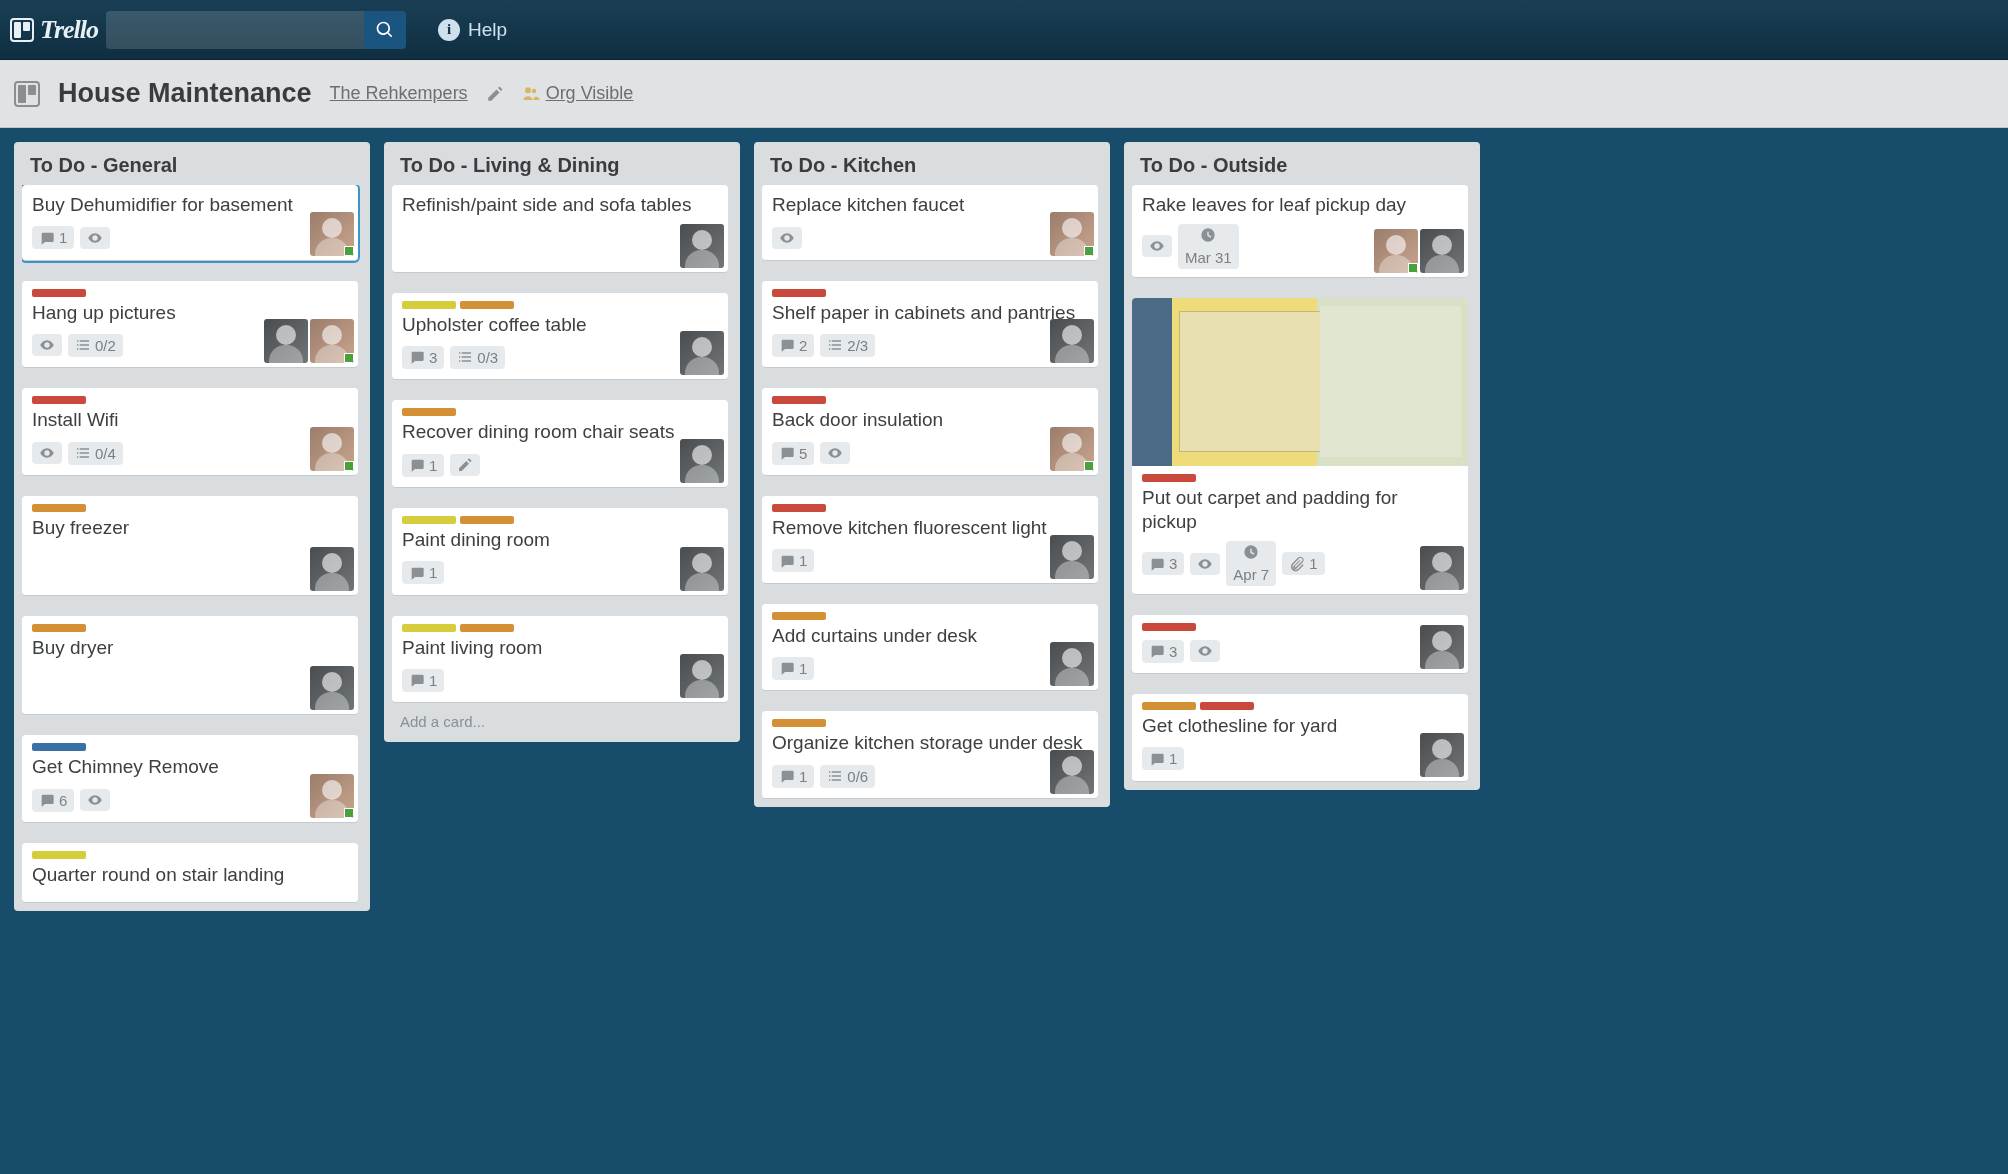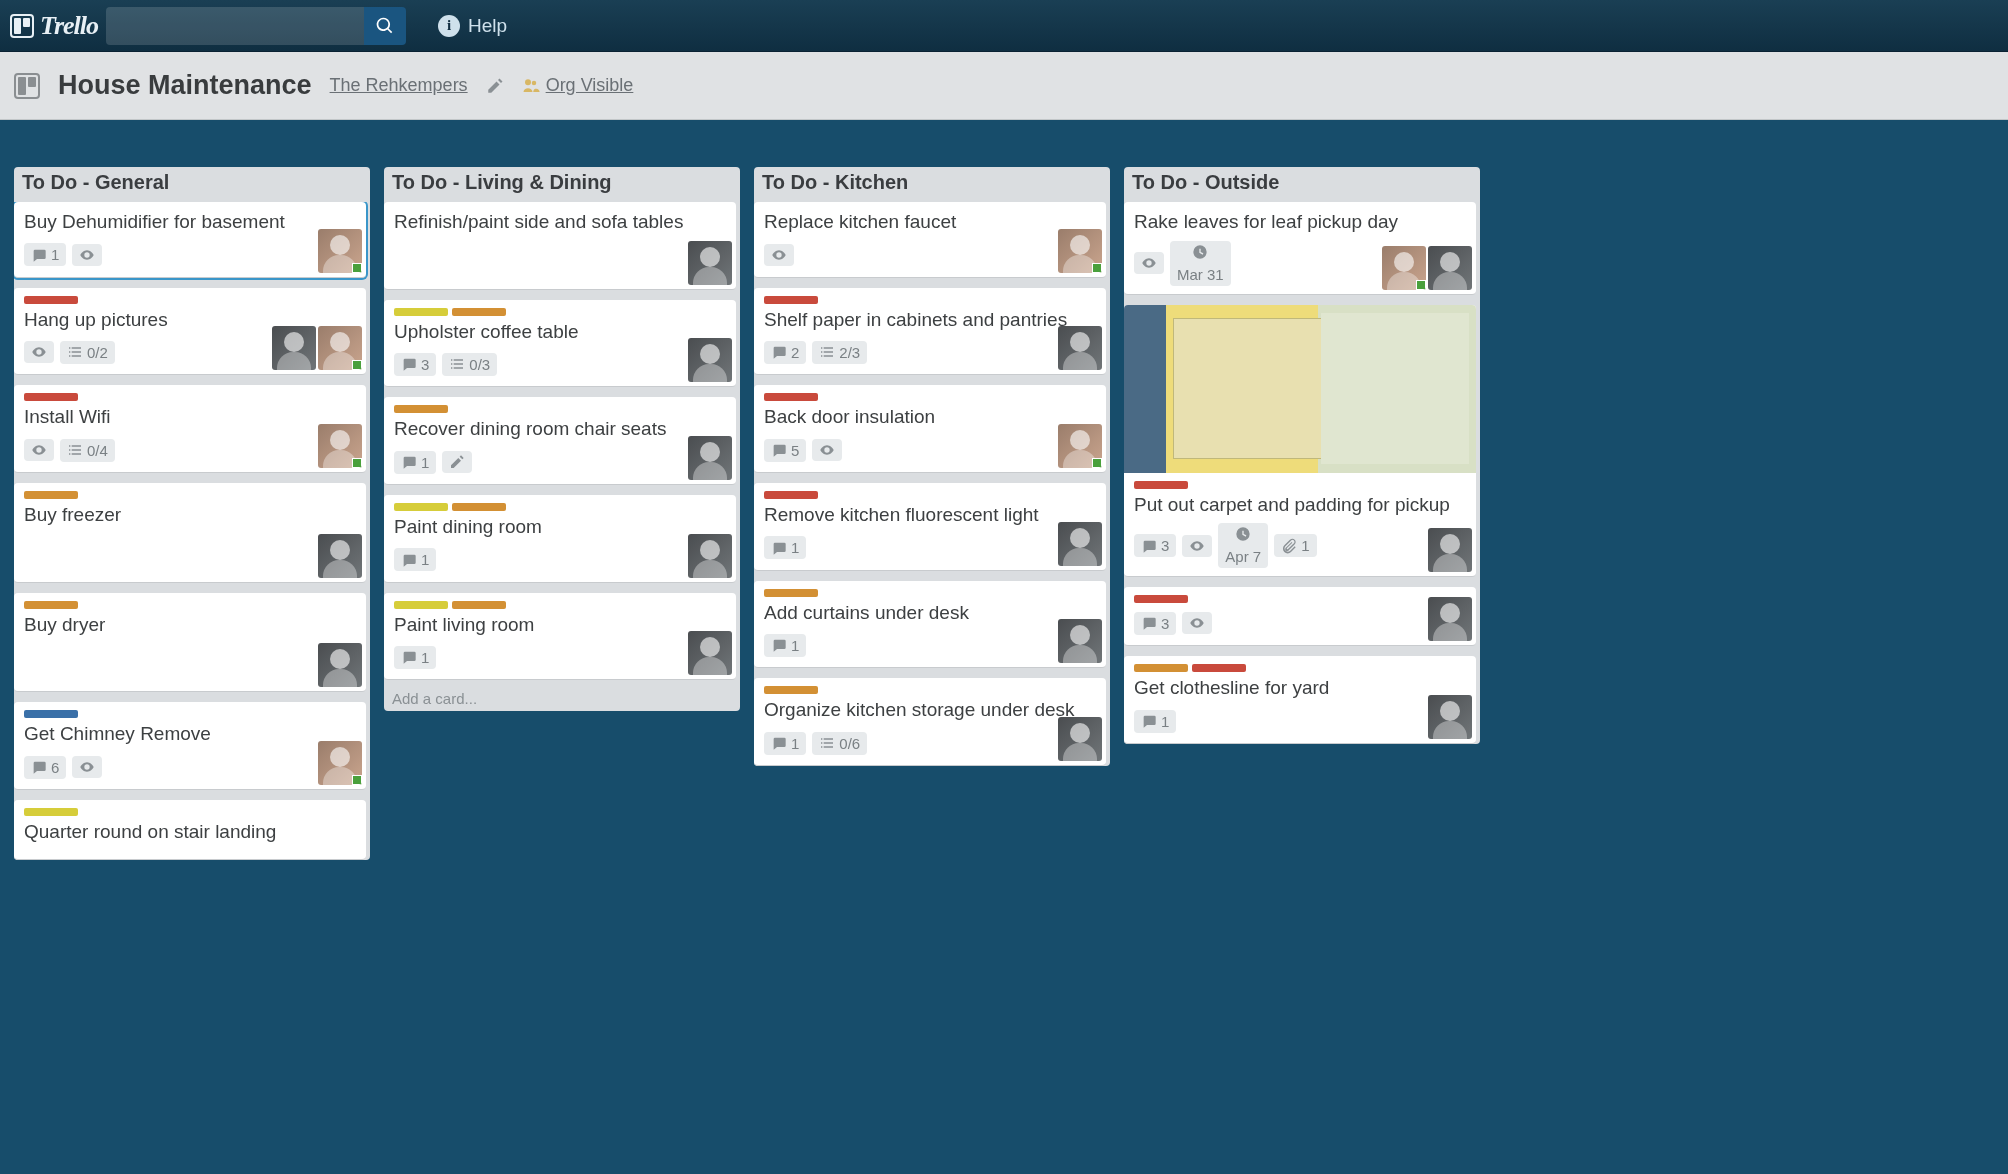--- a/index.html
+++ b/index.html
@@ -8,21 +8,21 @@
       background: #174d6b;
       overflow: hidden;
       height: 100vh;
       display: flex;
       flex-direction: column;
     }
     
     .top-header {
       background: #112f42;
       background: linear-gradient(to bottom, #1a3f54 0%, #0f2e41 100%);
-      height: 52px;
+      height: 60px;
       display: flex;
       align-items: center;
       gap: 8px;
       padding: 0 10px;
       border-bottom: 1px solid #0a2233;
     }
     .logo {
       display: flex;
       align-items: center;
       gap: 6px;
@@ -123,41 +123,40 @@
       padding: 14px 14px 0 14px;
       display: flex;
       gap: 14px;
       align-items: flex-start;
     }
     .list {
       width: 356px;
       min-width: 356px;
       background: #dadde0;
       border-radius: 4px;
-      padding: 0;
+      padding: 8px;
       display: flex;
       flex-direction: column;
       max-height: calc(100vh - 140px);
       position: relative;
-      margin-top: 33px;
     }
     .list-title {
       font-size: 20px;
       font-weight: bold;
       color: #3a3d40;
       padding: 4px 8px 8px 8px;
       cursor: pointer;
     }
     .list-cards {
       overflow-y: auto;
       overflow-x: visible;
       padding: 0 4px 0 0;
       display: flex;
       flex-direction: column;
-      gap: 10px;
+      gap: 20px;
       justify-content: space-between;
     }
     .list-cards::-webkit-scrollbar { width: 10px; }
     .list-cards::-webkit-scrollbar-thumb { background: #b0b4b8; border-radius: 5px; }
     .card {
       background: #fff;
       border-radius: 4px;
       border-bottom: 1px solid #c8cbce;
       padding: 8px 10px;
       position: relative;

